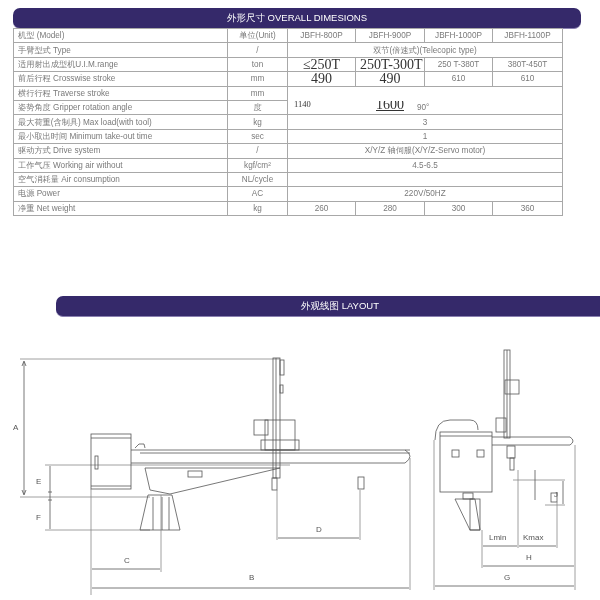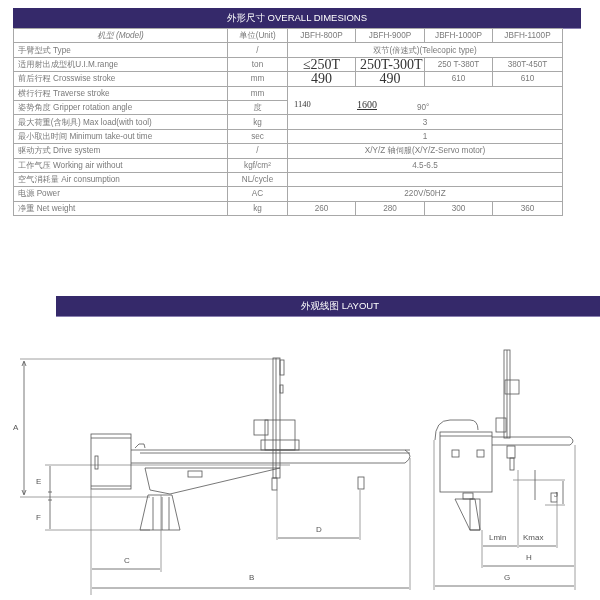--- a/index.html
+++ b/index.html
@@ -1,29 +1,29 @@
 <!DOCTYPE html>
 <html><head>
 <meta charset="utf-8">
 <style>
   html, body { margin:0; padding:0; }
   body { width:600px; height:600px; background:#ffffff; position:relative; overflow:hidden;
          font-family:"Liberation Sans", "DejaVu Sans", sans-serif; color:#777; }
   .section-bar { position:absolute; left:13px; width:568px; height:20px; background:#35296a;
                  color:#ffffff; font-size:9.5px; text-align:center; line-height:20px;
-                 border-bottom:1px solid #8a80b0; }
+                 border-bottom:1px solid #8a80b0;border-radius:7px; }
   #bar-spec { top:8px; }
   #bar-layout { top:296px;margin-left:43px; }
   table.spec { position:absolute; left:13px; top:28px; width:549px; border-collapse:collapse;
                table-layout:fixed; font-size:8.2px; }
   table.spec td { border:1px solid #a8a8a8; height:13.4px; padding:0 4px; white-space:nowrap;
                   overflow:hidden; color:#7a7a7a; line-height:13px; }
   table.spec td.c { text-align:center; }
   table.spec td.serif { font-family:"Liberation Serif","DejaVu Serif",serif; color:#333; font-size:14px; }
-  table.spec td.l { text-align:center;font-style:italic; }
+  table.spec td.l { text-align:left; }
   svg.drawing { position:absolute; left:0; top:300px; }
   svg text { font-family:"Liberation Sans","DejaVu Sans",sans-serif; fill:#555; font-size:8px; }
 </style>
 </head>
 <body>
 
 <div class="section-bar" id="bar-spec">外形尺寸 OVERALL DIMESIONS</div>
 
 <table class="spec">
   <colgroup>
@@ -73,21 +73,21 @@
     <td>横行行程 Traverse stroke</td>
     <td class="c">mm</td>
     <td class="c" colspan="4" style="border-top-color:transparent;border-bottom-color:transparent"></td>
   </tr>
 
   <tr>
     <td>姿势角度 Gripper rotation angle</td>
     <td class="c">度</td>
     <td class="c" colspan="4" style="position:relative;">
       <span style="position:absolute;left:6px;top:-3px;font-family:'Liberation Serif',serif;color:#333;font-size:8.5px;">1140</span>
-      <span style="position:absolute;left:69px;top:-3px;font-family:'Liberation Serif',serif;color:#333;font-size:10px;text-decoration:underline;">1600</span>
+      <span style="position:absolute;left:88px;top:-3px;font-family:'Liberation Serif',serif;color:#333;font-size:14px;text-decoration:underline;">1600</span>
       <span style="position:absolute;left:129px;top:0px;">90°</span>
     </td>
   </tr>
 
   <tr>
     <td>最大荷重(含制具) Max load(with tool)</td>
     <td class="c">kg</td>
     <td class="c" colspan="4">3</td>
   </tr>
 

